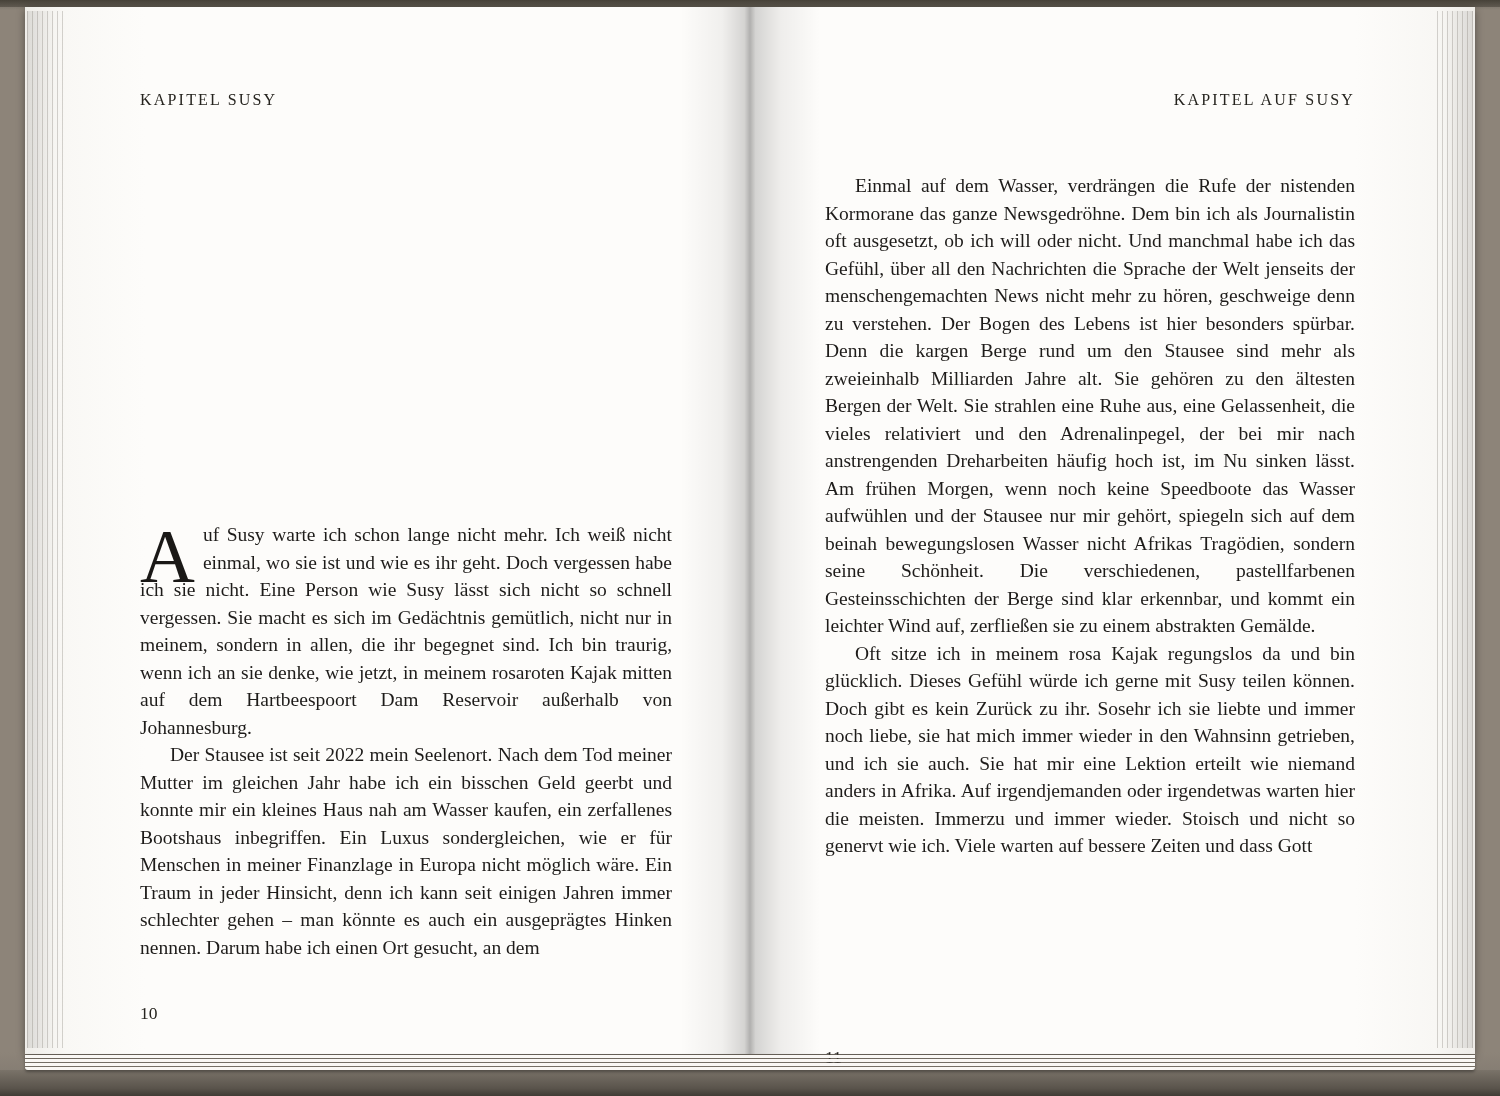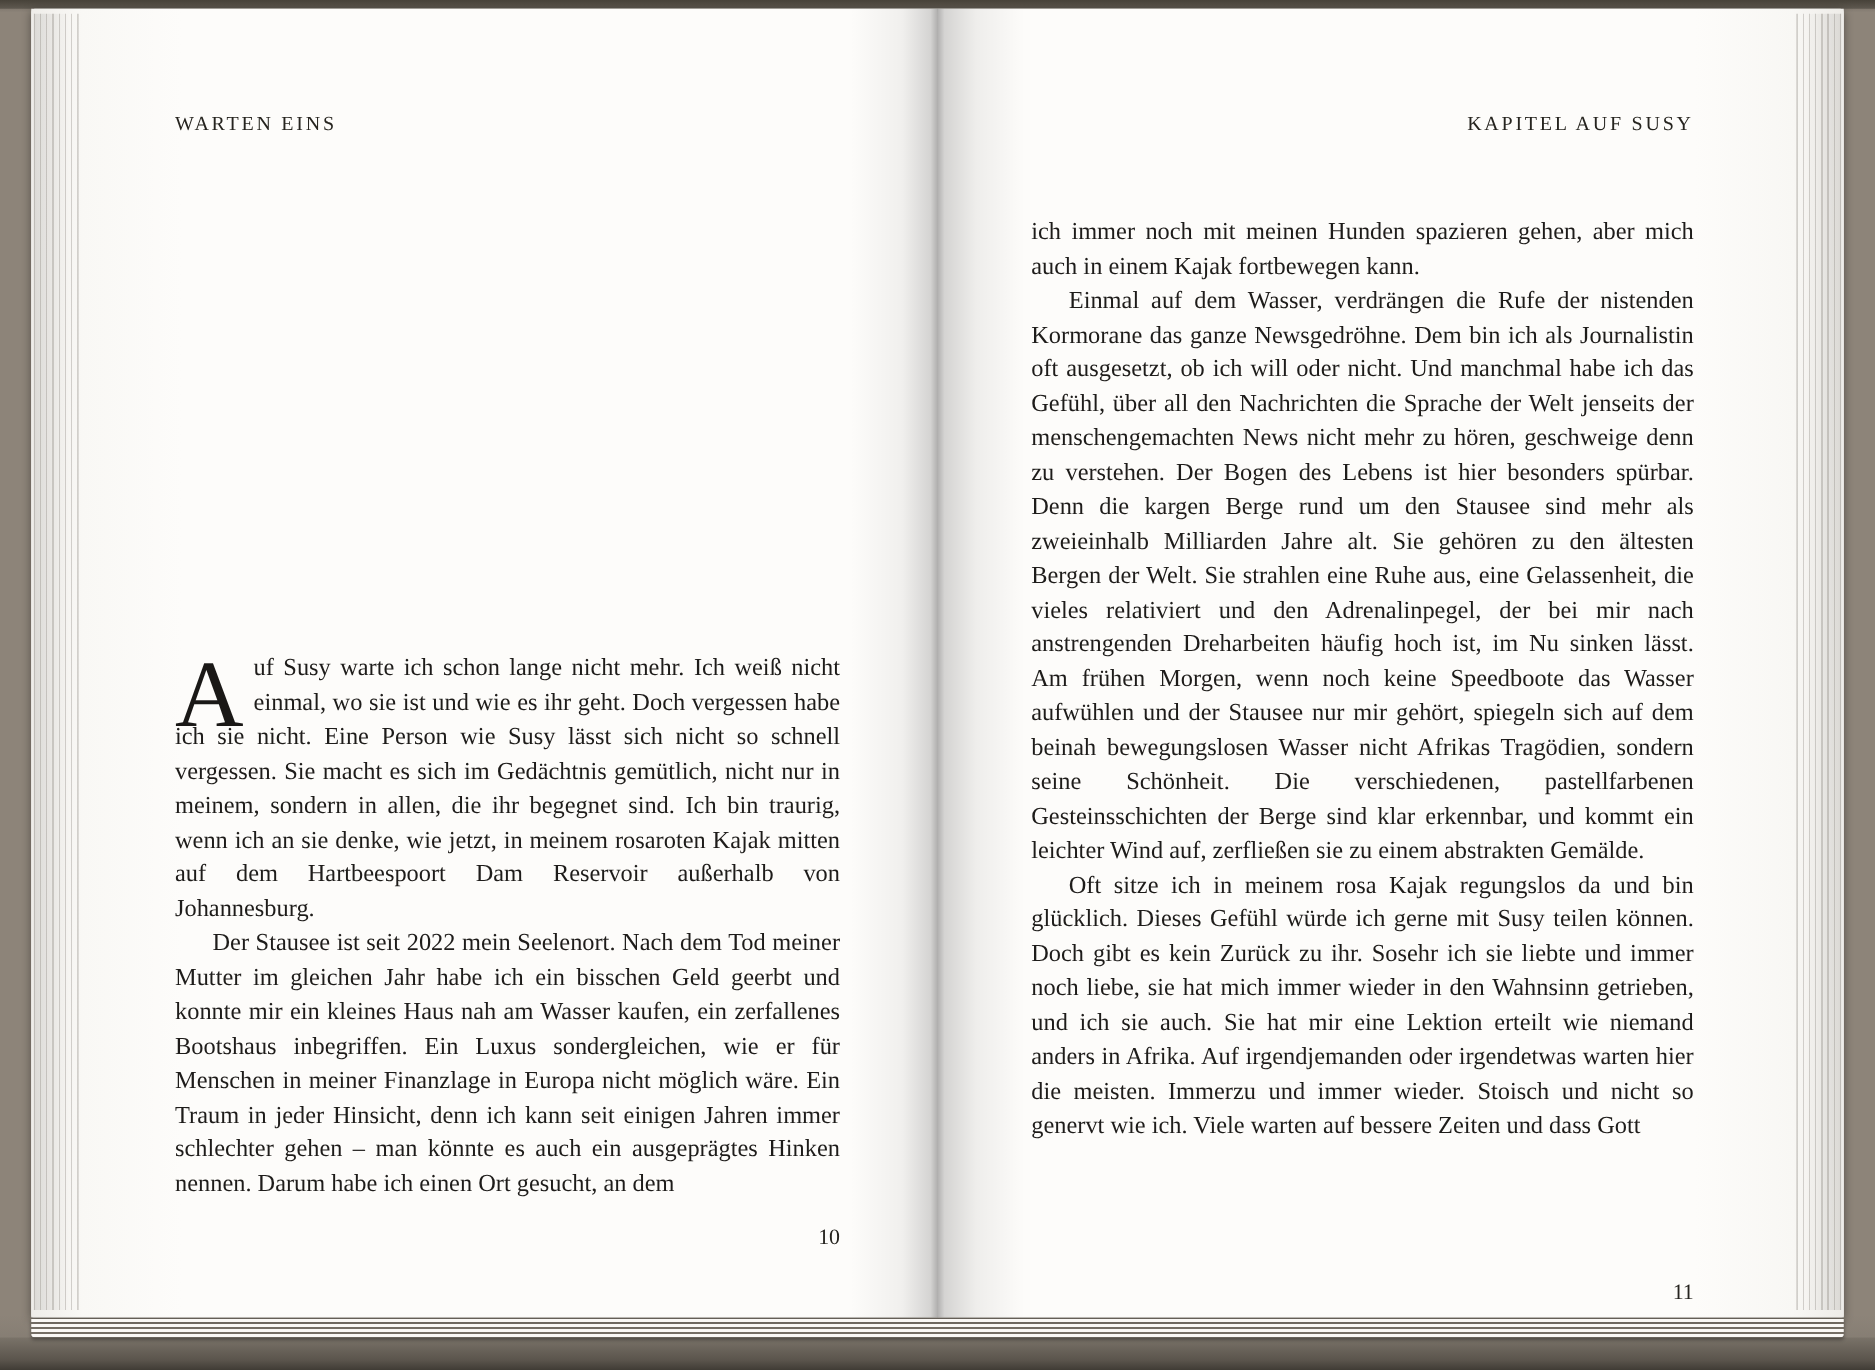--- a/index.html
+++ b/index.html
@@ -146,24 +146,24 @@
     float: left;
     font-size: 76px;
     line-height: 1;
     height: 55px;
     padding: 0 8px 0 0;
     margin-top: -3px;
     color: #1a1816;
   }
   .page-number {
     position: absolute;
-    top: 972px;
+    top: 996px;
     font-size: 17.5px;
     color: #26241f;
-    text-align: right;
+    text-align: left;
   }
   .page-left .page-number {
     left: 115px;
     width: 532px;
   }
   .page-right .page-number {
     left: 75px;
     width: 530px;
     margin-top: 44px;
   }
@@ -172,33 +172,32 @@
 <body>
 
 <div class="scene">
   <div class="cover-top"></div>
   <div class="cover-bottom"></div>
 
   <div class="book">
 
     <div class="page page-left">
       <div class="edge-lines-left"></div>
-      <div class="running-header">WARTEN EINS</div>
+      <div class="running-header">KAPITEL SUSY</div>
       <div class="textblock">
         <p class="para"><span class="dropcap">A</span><span>uf Susy warte ich schon lange nicht mehr. Ich weiß nicht einmal, wo sie ist und wie es ihr geht. Doch vergessen habe ich sie nicht. Eine Person wie Susy lässt sich nicht so schnell vergessen. Sie macht es sich im Gedächtnis gemütlich, nicht nur in meinem, sondern in allen, die ihr begegnet sind. Ich bin traurig, wenn ich an sie denke, wie jetzt, in meinem rosaroten Kajak mitten auf dem Hartbeespoort Dam Reservoir außerhalb von Johannesburg.</span></p>
         <p class="para indent">Der Stausee ist seit 2022 mein Seelenort. Nach dem Tod meiner Mutter im gleichen Jahr habe ich ein bisschen Geld geerbt und konnte mir ein kleines Haus nah am Wasser kaufen, ein zerfallenes Bootshaus inbegriffen. Ein Luxus sondergleichen, wie er für Menschen in meiner Finanzlage in Europa nicht möglich wäre. Ein Traum in jeder Hinsicht, denn ich kann seit einigen Jahren immer schlechter gehen – man könnte es auch ein ausgeprägtes Hinken nennen. Darum habe ich einen Ort gesucht, an dem</p>
       </div>
       <div class="page-number">10</div>
     </div>
 
     <div class="page page-right">
       <div class="edge-lines-right"></div>
       <div class="running-header">KAPITEL AUF SUSY</div>
       <div class="textblock">
-        <p class="para">ich immer noch mit meinen Hunden spazieren gehen, aber mich auch in einem Kajak fortbewegen kann.</p>
         <p class="para indent">Einmal auf dem Wasser, verdrängen die Rufe der nistenden Kormorane das ganze Newsgedröhne. Dem bin ich als Journalistin oft ausgesetzt, ob ich will oder nicht. Und manchmal habe ich das Gefühl, über all den Nachrichten die Sprache der Welt jenseits der menschengemachten News nicht mehr zu hören, geschweige denn zu verstehen. Der Bogen des Lebens ist hier besonders spürbar. Denn die kargen Berge rund um den Stausee sind mehr als zweieinhalb Milliarden Jahre alt. Sie gehören zu den ältesten Bergen der Welt. Sie strahlen eine Ruhe aus, eine Gelassenheit, die vieles relativiert und den Adrenalinpegel, der bei mir nach anstrengenden Dreharbeiten häufig hoch ist, im Nu sinken lässt. Am frühen Morgen, wenn noch keine Speedboote das Wasser aufwühlen und der Stausee nur mir gehört, spiegeln sich auf dem beinah bewegungslosen Wasser nicht Afrikas Tragödien, sondern seine Schönheit. Die verschiedenen, pastellfarbenen Gesteinsschichten der Berge sind klar erkennbar, und kommt ein leichter Wind auf, zerfließen sie zu einem abstrakten Gemälde.</p>
         <p class="para indent">Oft sitze ich in meinem rosa Kajak regungslos da und bin glücklich. Dieses Gefühl würde ich gerne mit Susy teilen können. Doch gibt es kein Zurück zu ihr. Sosehr ich sie liebte und immer noch liebe, sie hat mich immer wieder in den Wahnsinn getrieben, und ich sie auch. Sie hat mir eine Lektion erteilt wie niemand anders in Afrika. Auf irgendjemanden oder irgendetwas warten hier die meisten. Immerzu und immer wieder. Stoisch und nicht so genervt wie ich. Viele warten auf bessere Zeiten und dass Gott</p>
       </div>
       <div class="page-number">11</div>
     </div>
 
     <div class="gutter"></div>
   </div>
 
   <div class="bottom-stack"></div>

